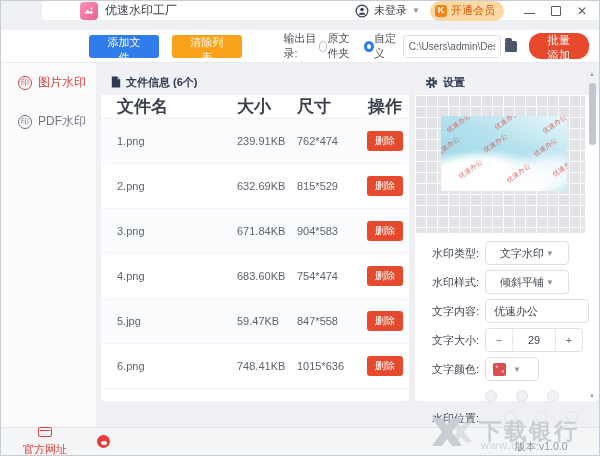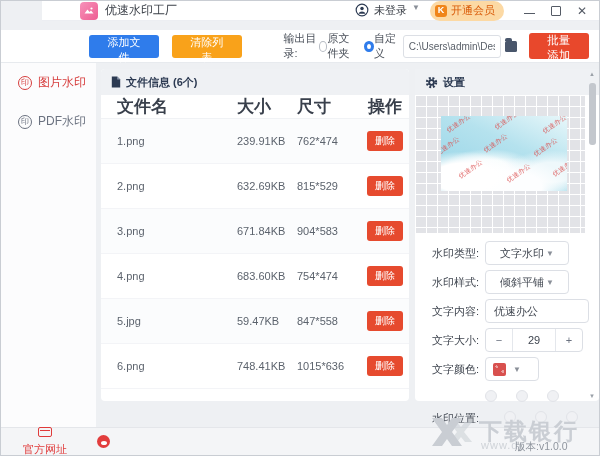--- a/index.html
+++ b/index.html
@@ -4,21 +4,21 @@
 <style>
   * { margin:0; padding:0; box-sizing:border-box; }
   html,body { font-family:"Liberation Sans","DejaVu Sans",sans-serif; }
   #app { position:relative; width:600px; height:456px; background:#eef0f3; border:1px solid #c9cdd3; overflow:hidden; }
 
   
   .titlebar { position:absolute; top:0; left:0; right:0; height:20px; background:#fff; border-bottom:1px solid #eceef2; display:flex; align-items:center; padding:0 12px 0 38px;margin-left:41px; }
   .app-icon { width:18px; height:18px; border-radius:4px; background:linear-gradient(135deg,#f792ba,#ee5d92); display:flex; align-items:center; justify-content:center; margin-right:7px; }
   .app-title { font-size:12px; color:#3a3f47; }
   .tb-right { margin-left:auto; display:flex; align-items:center; gap:10px; }
-  .login { display:flex; gap:5px; font-size:11px; color:#3a3f47; cursor:default; }
+  .login { display:flex; align-items:center; gap:5px; font-size:11px; color:#3a3f47; cursor:default; }
   .chev { font-size:8px; color:#8a8f98; }
   .vip-btn { display:flex; align-items:center; gap:4px; background:#fcd9a4; border-radius:11px; height:20px; padding:0 9px 0 5px; font-size:11px; color:#d95c0a; }
   .vip-ico { width:12px; height:12px; border-radius:3px; background:#f08519; color:#fff; font-size:9px; font-weight:bold; display:flex; align-items:center; justify-content:center; line-height:1; }
   .winbtns { display:flex; align-items:center; gap:16px; margin-left:10px; }
   .wb { color:#555b66; font-size:12px; line-height:1; cursor:default; }
   .wb-min { width:11px; border-top:1.5px solid #555b66; height:0; margin-top:5px; }
   .wb-max { width:10px; height:10px; border:1.5px solid #555b66; border-radius:1px; }
 
   
   .toolbar { position:absolute; top:29px; left:0; right:0; height:33px; background:#fff; border-bottom:1px solid #e7eaee; display:flex; align-items:center; padding:0 10px 0 88px; }
@@ -26,21 +26,21 @@
   .btn-blue { background:#2f7ceb; margin-right:13px; }
   .btn-orange { background:#f9a21a; }
   .out-group { display:flex; align-items:center; margin-left:42px; }
   .lbl { font-size:11px; color:#4a505a; }
   .radio { width:11px; height:11px; border-radius:50%; border:1px solid #b7bcc4; background:#fff; display:inline-block; }
   .radio.checked { border:3.5px solid #2f7ceb; }
   .radio-lbl { font-size:11px; color:#4a505a; margin-right:4px; }
   .path-input { width:98px; height:23px; border:1px solid #dcdfe5; border-radius:3px; font-size:10px; color:#5a6069; padding:0 5px; font-family:inherit; }
   .folder-ico { position:relative; width:16px; height:11px; background:#49566b; border-radius:1.5px; margin:0 4px; }
   .folder-ico::before { content:""; position:absolute; top:-3px; left:0; width:7px; height:3px; background:#49566b; border-radius:2px 2px 0 0; }
-  .btn-red-big { background:#e8482c; height:26px; padding:0 13px; font-size:11.5px; border-radius:3px; border:none; color:#fff; margin-left:8px; cursor:pointer; font-family:inherit; }
+  .btn-red-big { background:#e8482c; height:26px; padding:0 13px; font-size:11.5px; border-radius:12px; border:none; color:#fff; margin-left:8px; cursor:pointer; font-family:inherit; }
 
   
   .sidebar { position:absolute; left:0; top:62px; width:95px; bottom:28px; background:#fcfcfd; }
   .side-item { display:flex; align-items:center; gap:6px; padding:11px 0 11px 17px; font-size:12px; color:#6b7280; cursor:pointer; }
   .side-item.active { color:#d63c3c; }
   .stamp-ico { width:14px; height:14px; border:1.2px solid currentColor; border-radius:50%; font-size:8px; display:flex; align-items:center; justify-content:center; line-height:1; flex:none; }
 
   
   .file-panel { position:absolute; left:100px; top:68px; width:308px; height:332px; background:#fff; border-radius:4px; overflow:hidden; }
   .panel-head { height:26px; background:#eff1f4; display:flex; align-items:center; padding:0 10px; gap:5px; font-size:11px; font-weight:bold; color:#2c3a52; }

